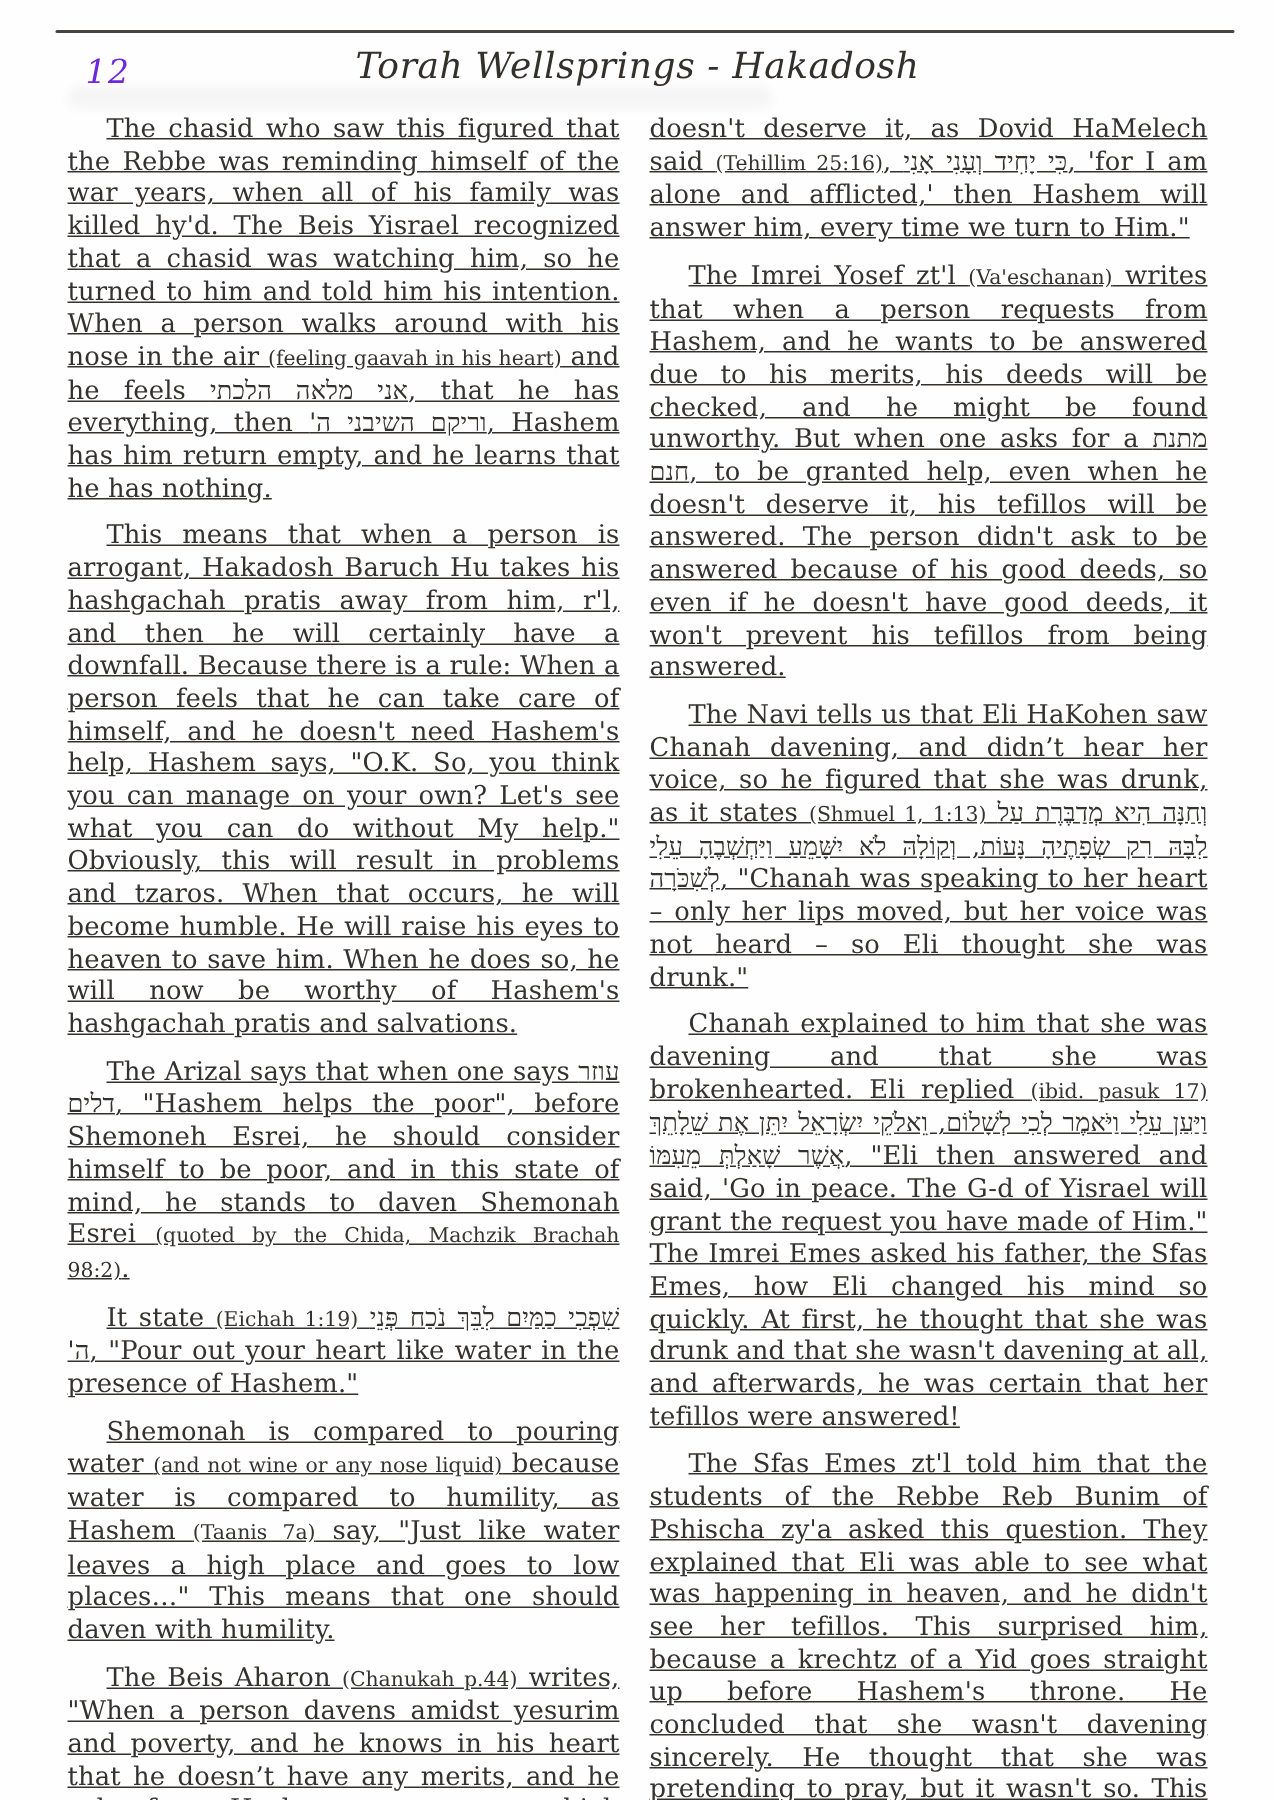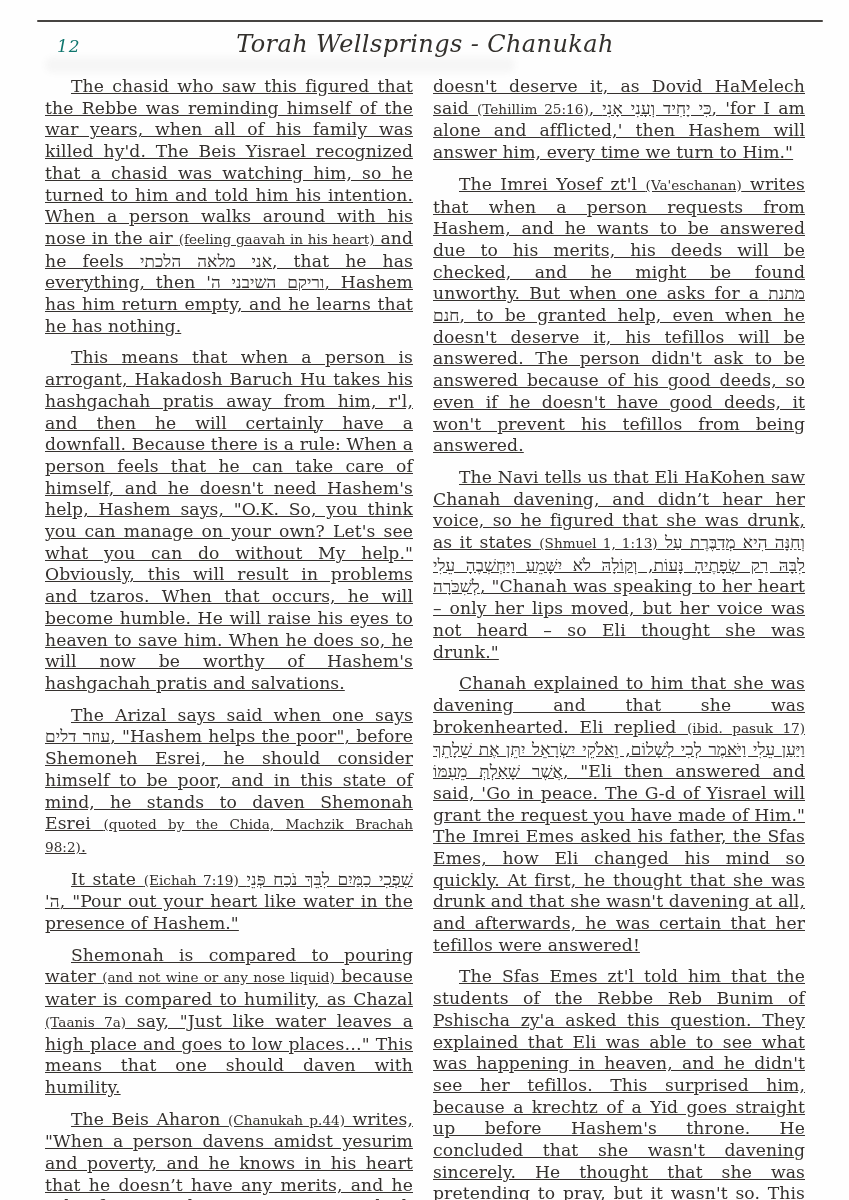--- a/index.html
+++ b/index.html
@@ -16,21 +16,21 @@
     position:absolute;left:37px;right:26px;top:20px;height:2px;
     background:#2e2a27;opacity:.88;border-radius:1px;
   }
   .smudge{
     position:absolute;left:45px;top:57px;width:470px;height:16px;
     background:#6b6b6b;opacity:.05;filter:blur(3px);border-radius:8px;
   }
   .header{position:absolute;top:30px;left:45px;right:44px;height:30px;}
   .pagenum{
     position:absolute;left:12px;top:6px;
-    font-style:italic;font-size:17px;letter-spacing:1px;color:#0f766e;
+    font-style:italic;font-size:22px;letter-spacing:1px;color:#6d28d9;
   }
   .title{
     position:absolute;left:0;right:0;top:0;text-align:center;
     font-style:italic;font-size:24px;letter-spacing:.4px;color:#33302c;
   }
   .columns{
     position:absolute;top:76px;left:45px;right:44px;
     display:flex;gap:20px;
   }
   .col{
@@ -47,29 +47,29 @@
   .h{font-size:17px;}
 </style>
 </head>
 <body>
 
 <div class="page">
   <div class="top-rule"></div>
   <div class="smudge"></div>
   <div class="header">
     <span class="pagenum">12</span>
-    <span class="title">Torah Wellsprings - Chanukah</span>
+    <span class="title">Torah Wellsprings - Hakadosh</span>
   </div>
   <div class="columns">
     <div class="col col-left" id="col-left">
         <p class="para"><span class="t">The chasid who saw this figured that the Rebbe was reminding himself of the war years, when all of his family was killed hy'd. The Beis Yisrael recognized that a chasid was watching him, so he turned to him and told him his intention. When a person walks around with his nose in the air </span><span class="c">(feeling gaavah in his heart)</span><span class="t"> and he feels </span><span class="h" dir="rtl">אני מלאה הלכתי</span><span class="t">, that he has everything, then </span><span class="h" dir="rtl">וריקם השיבני ה'</span><span class="t">, Hashem has him return empty, and he learns that he has nothing.</span></p>
         <p class="para"><span class="t">This means that when a person is arrogant, Hakadosh Baruch Hu takes his hashgachah pratis away from him, r'l, and then he will certainly have a downfall. Because there is a rule: When a person feels that he can take care of himself, and he doesn't need Hashem's help, Hashem says, "O.K. So, you think you can manage on your own? Let's see what you can do without My help." Obviously, this will result in problems and tzaros. When that occurs, he will become humble. He will raise his eyes to heaven to save him. When he does so, he will now be worthy of Hashem's hashgachah pratis and salvations.</span></p>
-        <p class="para"><span class="t">The Arizal says said when one says </span><span class="h" dir="rtl">עוזר דלים</span><span class="t">, "Hashem helps the poor", before Shemoneh Esrei, he should consider himself to be poor, and in this state of mind, he stands to daven Shemonah Esrei </span><span class="c">(quoted by the Chida, Machzik Brachah 98:2)</span><span class="t">.</span></p>
-        <p class="para"><span class="t">It state </span><span class="c">(Eichah 7:19)</span><span class="t"> </span><span class="h" dir="rtl">שִׁפְכִי כַמַּיִם לִבֵּךְ נֹכַח פְּנֵי ה'</span><span class="t">, "Pour out your heart like water in the presence of Hashem."</span></p>
-        <p class="para"><span class="t">Shemonah is compared to pouring water </span><span class="c">(and not wine or any nose liquid)</span><span class="t"> because water is compared to humility, as Chazal </span><span class="c">(Taanis 7a)</span><span class="t"> say, "Just like water leaves a high place and goes to low places…" This means that one should daven with humility.</span></p>
+        <p class="para"><span class="t">The Arizal says that when one says </span><span class="h" dir="rtl">עוזר דלים</span><span class="t">, "Hashem helps the poor", before Shemoneh Esrei, he should consider himself to be poor, and in this state of mind, he stands to daven Shemonah Esrei </span><span class="c">(quoted by the Chida, Machzik Brachah 98:2)</span><span class="t">.</span></p>
+        <p class="para"><span class="t">It state </span><span class="c">(Eichah 1:19)</span><span class="t"> </span><span class="h" dir="rtl">שִׁפְכִי כַמַּיִם לִבֵּךְ נֹכַח פְּנֵי ה'</span><span class="t">, "Pour out your heart like water in the presence of Hashem."</span></p>
+        <p class="para"><span class="t">Shemonah is compared to pouring water </span><span class="c">(and not wine or any nose liquid)</span><span class="t"> because water is compared to humility, as Hashem </span><span class="c">(Taanis 7a)</span><span class="t"> say, "Just like water leaves a high place and goes to low places…" This means that one should daven with humility.</span></p>
         <p class="para"><span class="t">The Beis Aharon </span><span class="c">(Chanukah p.44)</span><span class="t"> writes, "When a person davens amidst yesurim and poverty, and he knows in his heart that he doesn’t have any merits, and he asks from Hashem a </span><span class="h" dir="rtl">מתנת חנם</span><span class="t">, which means he requests that his tefillos be answered even if he</span></p>
       </div>
     <div class="col col-right" id="col-right">
         <p class="para no-indent"><span class="t">doesn't deserve it, as Dovid HaMelech said </span><span class="c">(Tehillim 25:16)</span><span class="t">, </span><span class="h" dir="rtl">כִּי יָחִיד וְעָנִי אָנִי</span><span class="t">, 'for I am alone and afflicted,' then Hashem will answer him, every time we turn to Him."</span></p>
         <p class="para"><span class="t">The Imrei Yosef zt'l </span><span class="c">(Va'eschanan)</span><span class="t"> writes that when a person requests from Hashem, and he wants to be answered due to his merits, his deeds will be checked, and he might be found unworthy. But when one asks for a </span><span class="h" dir="rtl">מתנת חנם</span><span class="t">, to be granted help, even when he doesn't deserve it, his tefillos will be answered. The person didn't ask to be answered because of his good deeds, so even if he doesn't have good deeds, it won't prevent his tefillos from being answered.</span></p>
         <p class="para"><span class="t">The Navi tells us that Eli HaKohen saw Chanah davening, and didn’t hear her voice, so he figured that she was drunk, as it states </span><span class="c">(Shmuel 1, 1:13)</span><span class="t"> </span><span class="h" dir="rtl">וְחַנָּה הִיא מְדַבֶּרֶת עַל לִבָּהּ רַק שְׂפָתֶיהָ נָּעוֹת, וְקוֹלָהּ לֹא יִשָּׁמֵעַ וַיַּחְשְׁבֶהָ עֵלִי לְשִׁכֹּרָה</span><span class="t">, "Chanah was speaking to her heart – only her lips moved, but her voice was not heard – so Eli thought she was drunk."</span></p>
         <p class="para"><span class="t">Chanah explained to him that she was davening and that she was brokenhearted. Eli replied </span><span class="c">(ibid. pasuk 17)</span><span class="t"> </span><span class="h" dir="rtl">וַיַּעַן עֵלִי וַיֹּאמֶר לְכִי לְשָׁלוֹם, וֵאלֹקֵי יִשְׂרָאֵל יִתֵּן אֶת שֵׁלָתֵךְ אֲשֶׁר שָׁאַלְתְּ מֵעִמּוֹ</span><span class="t">, "Eli then answered and said, 'Go in peace. The G-d of Yisrael will grant the request you have made of Him." The Imrei Emes asked his father, the Sfas Emes, how Eli changed his mind so quickly. At first, he thought that she was drunk and that she wasn't davening at all, and afterwards, he was certain that her tefillos were answered!</span></p>
         <p class="para"><span class="t">The Sfas Emes zt'l told him that the students of the Rebbe Reb Bunim of Pshischa zy'a asked this question. They explained that Eli was able to see what was happening in heaven, and he didn't see her tefillos. This surprised him, because a krechtz of a Yid goes straight up before Hashem's throne. He concluded that she wasn't davening sincerely. He thought that she was pretending to pray, but it wasn't so. This was the reason Eli suspected that she was drunk. After Chanah explained that she was brokenhearted, he understood that she was praying sincerely.</span></p>
       </div>
   </div>

